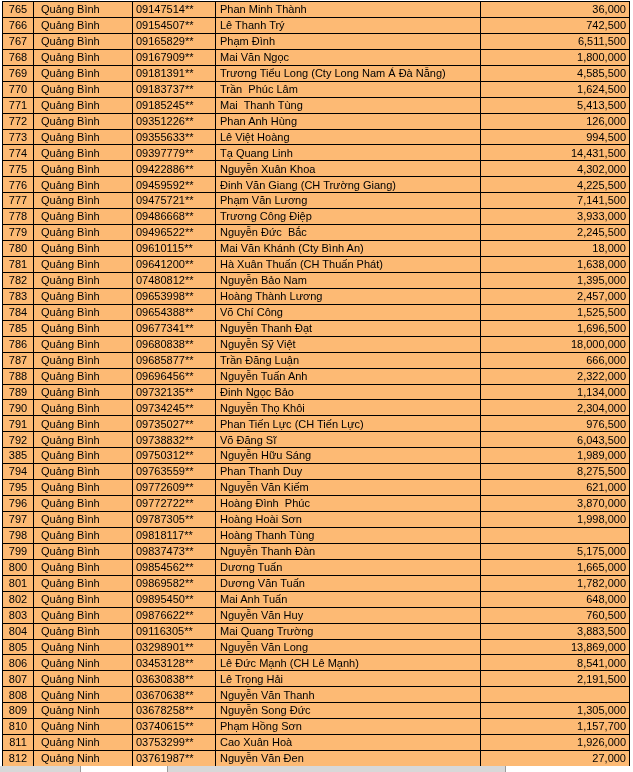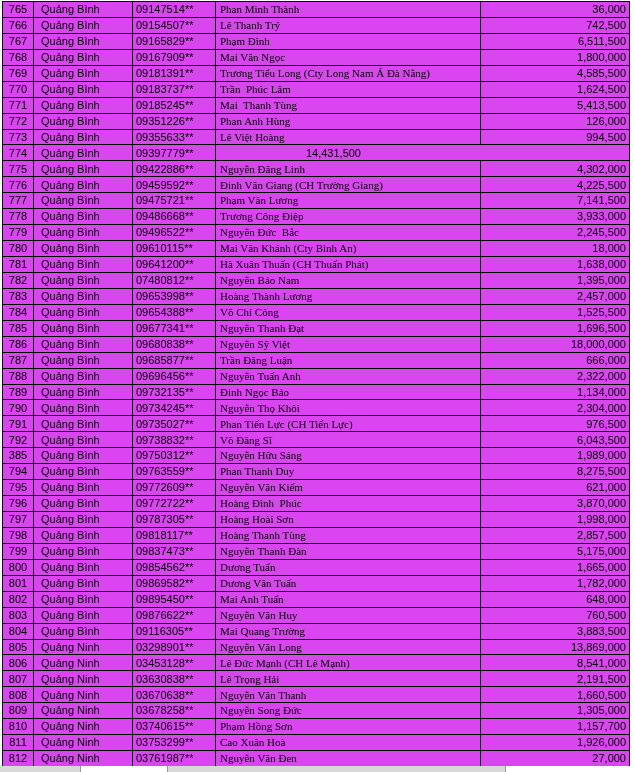--- a/index.html
+++ b/index.html
@@ -9,41 +9,41 @@
     font-family: "Liberation Sans", "DejaVu Sans", sans-serif;
     overflow: hidden;
   }
   #sheet {
     position: absolute;
     left: 2px; top: 1px;
     width: 628px;
     border-left: 1px solid #000;
     border-right: 1px solid #000;
     border-top: 1px solid #000;
-    background: #d946ef;
+    background: #fdba74;
   }
   .row {
     display: flex;
     height: 15.9375px;
     border-bottom: 1px solid #000;
   }
   .cell {
     height: 100%;
     font-size: 11px;
     line-height: 14.5px;
     color: #000;
     white-space: pre;
     overflow: hidden;
     display: flex;
     align-items: center;
   }
   .cell-index   { width: 31px;  border-right: 1px solid #000; justify-content: center; }
   .cell-province{ width: 99px;  border-right: 1px solid #000; padding-left: 7px; }
   .cell-phone   { width: 83px;  border-right: 1px solid #000; padding-left: 3px; }
-  .cell-name    { width: 265px; border-right: 1px solid #000; padding-left: 4px; font-family: Liberation Serif, serif; }
+  .cell-name    { width: 265px; border-right: 1px solid #000; padding-left: 4px; }
   .cell-amount  { width: 148px; justify-content: flex-end; padding-right: 3px; text-align: center; }
   #bottom-strip {
     position: absolute;
     left: 0; top: 766px;
     width: 633px; height: 6px;
     background: #d8d8d8;
   }
   .strip-seg { position: absolute; top: 0; height: 6px; }
   #strip-tab        { left: 80px;  width: 88px;  background: #ffffff; border-left:1px solid #9a9a9a; border-right:1px solid #9a9a9a; }
   #strip-scrollarea { left: 505px; width: 128px; background: #ffffff; border-left:1px solid #9a9a9a; }
@@ -112,27 +112,28 @@
       <div class="cell cell-index">773</div>
       <div class="cell cell-province">Quảng Bình</div>
       <div class="cell cell-phone">09355633**</div>
       <div class="cell cell-name">Lê Việt Hoàng</div>
       <div class="cell cell-amount">994,500</div>
     </div>
     <div class="row">
       <div class="cell cell-index">774</div>
       <div class="cell cell-province">Quảng Bình</div>
       <div class="cell cell-phone">09397779**</div>
+      <div class="cell cell-name">Tạ Quang Linh</div>
       <div class="cell cell-amount">14,431,500</div>
     </div>
     <div class="row">
       <div class="cell cell-index">775</div>
       <div class="cell cell-province">Quảng Bình</div>
       <div class="cell cell-phone">09422886**</div>
-      <div class="cell cell-name">Nguyễn Đăng Linh</div>
+      <div class="cell cell-name">Nguyễn Xuân Khoa</div>
       <div class="cell cell-amount">4,302,000</div>
     </div>
     <div class="row">
       <div class="cell cell-index">776</div>
       <div class="cell cell-province">Quảng Bình</div>
       <div class="cell cell-phone">09459592**</div>
       <div class="cell cell-name">Đinh Văn Giang (CH Trường Giang)</div>
       <div class="cell cell-amount">4,225,500</div>
     </div>
     <div class="row">
@@ -280,21 +281,20 @@
       <div class="cell cell-province">Quảng Bình</div>
       <div class="cell cell-phone">09787305**</div>
       <div class="cell cell-name">Hoàng Hoài Sơn</div>
       <div class="cell cell-amount">1,998,000</div>
     </div>
     <div class="row">
       <div class="cell cell-index">798</div>
       <div class="cell cell-province">Quảng Bình</div>
       <div class="cell cell-phone">09818117**</div>
       <div class="cell cell-name">Hoàng Thanh Tùng</div>
-      <div class="cell cell-amount">2,857,500</div>
     </div>
     <div class="row">
       <div class="cell cell-index">799</div>
       <div class="cell cell-province">Quảng Bình</div>
       <div class="cell cell-phone">09837473**</div>
       <div class="cell cell-name">Nguyễn Thanh Đàn</div>
       <div class="cell cell-amount">5,175,000</div>
     </div>
     <div class="row">
       <div class="cell cell-index">800</div>
@@ -350,21 +350,20 @@
       <div class="cell cell-province">Quảng Ninh</div>
       <div class="cell cell-phone">03630838**</div>
       <div class="cell cell-name">Lê Trọng Hải</div>
       <div class="cell cell-amount">2,191,500</div>
     </div>
     <div class="row">
       <div class="cell cell-index">808</div>
       <div class="cell cell-province">Quảng Ninh</div>
       <div class="cell cell-phone">03670638**</div>
       <div class="cell cell-name">Nguyễn Văn Thanh</div>
-      <div class="cell cell-amount">1,660,500</div>
     </div>
     <div class="row">
       <div class="cell cell-index">809</div>
       <div class="cell cell-province">Quảng Ninh</div>
       <div class="cell cell-phone">03678258**</div>
       <div class="cell cell-name">Nguyễn Song Đức</div>
       <div class="cell cell-amount">1,305,000</div>
     </div>
     <div class="row">
       <div class="cell cell-index">810</div>

